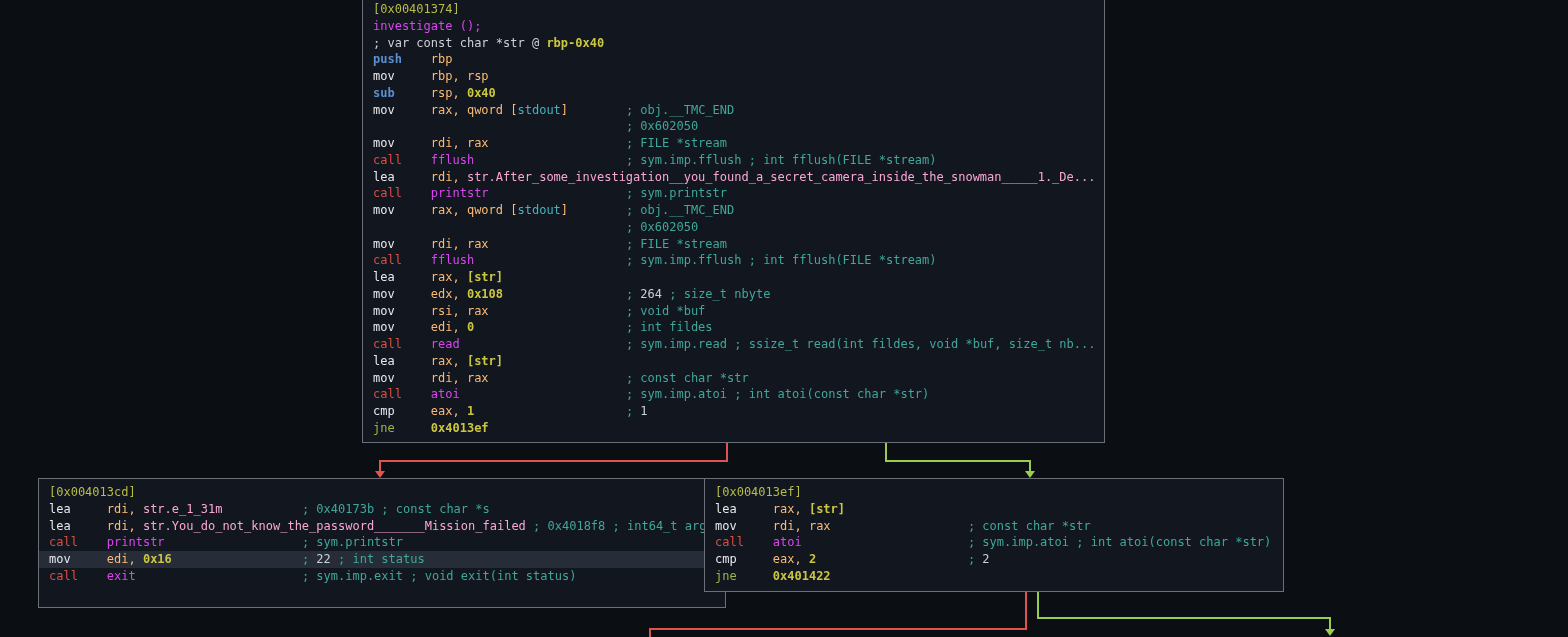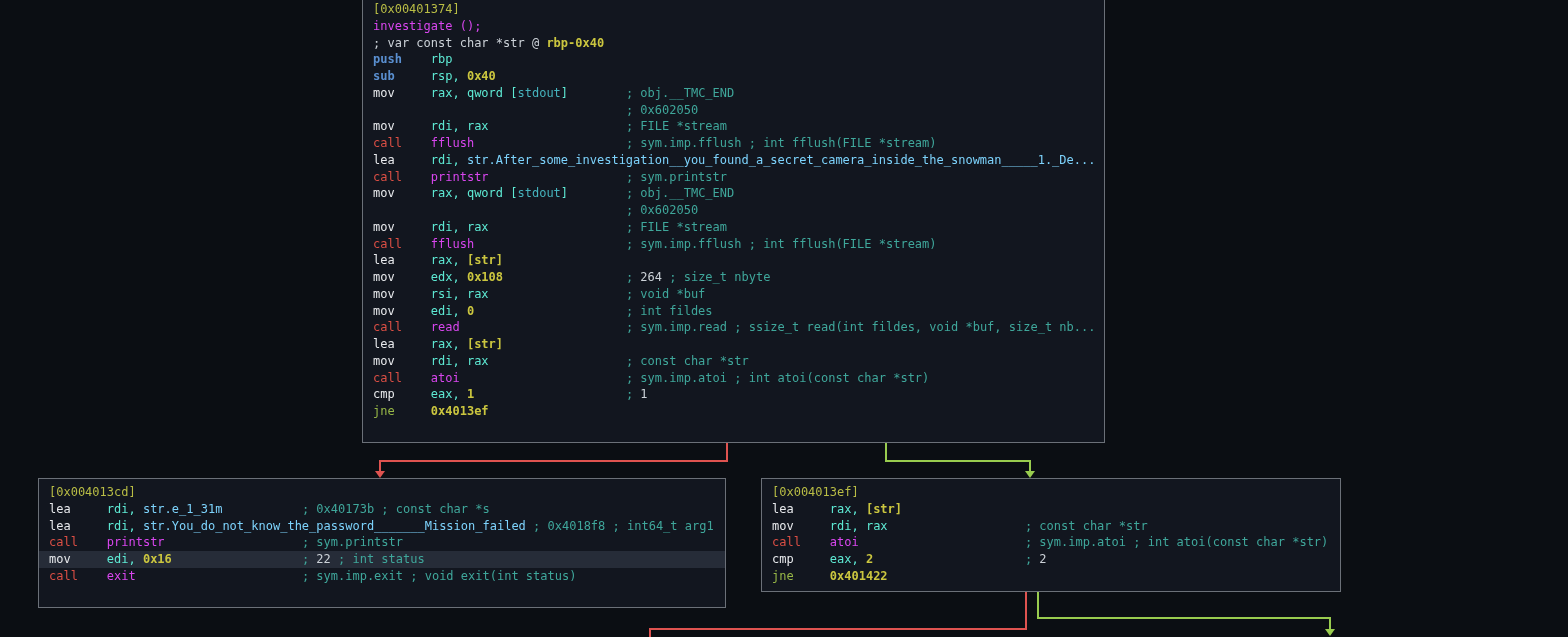--- a/index.html
+++ b/index.html
@@ -10,25 +10,25 @@
     position:absolute;box-sizing:border-box;
     background:#12161f;border:1px solid #6b7078;
     padding:5px 10px;overflow:hidden;pointer-events:auto;
     font-family:"DejaVu Sans Mono","Liberation Mono",monospace;
     font-size:12px;color:#c6ccd4;
   }
   .line{height:16.75px;line-height:16.75px;white-space:pre;}
   .line.hl{background:#262c38;margin-left:-10px;margin-right:-10px;padding-left:10px;}
   .tk-hdr{color:#b9bd45;}
   .tk-fn{color:#d946ef;}
-  .tk-str{color:#7dd3fc;}
+  .tk-str{color:#f9a8d4;}
   .tk-callm{color:#dc4f45;}
   .tk-kwb{color:#5a8fd0;font-weight:bold;}
   .tk-mn{color:#e8eaed;}
-  .tk-reg{color:#5eead4;}
+  .tk-reg{color:#fdba74;}
   .tk-jmp{color:#97b747;}
   .tk-com{color:#3fa79b;}
   .tk-comw{color:#ccd2d8;}
   .tk-num{color:#cbc63f;font-weight:bold;}
   .tk-flg{color:#45b3bd;}
   .tk-pad{color:#c6ccd4;}
 </style>
 </head>
 <body>
 
@@ -41,20 +41,21 @@
       <polyline points="1026,591 1026,629 650,629 650,638" fill="none" stroke="#df5350" stroke-width="2" shape-rendering="crispEdges"></polyline>
       <polyline points="1038,591 1038,618 1330,618 1330,629" fill="none" stroke="#99cc4f" stroke-width="2" shape-rendering="crispEdges"></polyline>
       <polygon points="1325,629 1335,629 1330,636" fill="#99cc4f"></polygon>
     </svg>
   <div class="blocks">
       <div class="block" style="left: 362px; top: -5px; width: 743px; height: 448px;">
         <div class="line"><span class="tk-hdr">[0x00401374]</span></div>
         <div class="line"><span class="tk-fn">investigate ();</span></div>
         <div class="line"><span class="tk-comw">; var const char *str @ </span><span class="tk-num">rbp-0x40</span></div>
         <div class="line"><span class="tk-kwb">push    </span><span class="tk-reg">rbp</span></div>
+        <div class="line"><span class="tk-mn">mov     </span><span class="tk-reg">rbp, rsp</span></div>
         <div class="line"><span class="tk-kwb">sub     </span><span class="tk-reg">rsp, </span><span class="tk-num">0x40</span></div>
         <div class="line"><span class="tk-mn">mov     </span><span class="tk-reg">rax, qword [</span><span class="tk-flg">stdout</span><span class="tk-reg">]</span><span class="tk-pad">        </span><span class="tk-com">; obj.__TMC_END</span></div>
         <div class="line"><span class="tk-pad">                                   </span><span class="tk-com">; 0x602050</span></div>
         <div class="line"><span class="tk-mn">mov     </span><span class="tk-reg">rdi, rax</span><span class="tk-pad">                   </span><span class="tk-com">; FILE *stream</span></div>
         <div class="line"><span class="tk-callm">call    </span><span class="tk-fn">fflush</span><span class="tk-pad">                     </span><span class="tk-com">; sym.imp.fflush ; int fflush(FILE *stream)</span></div>
         <div class="line"><span class="tk-mn">lea     </span><span class="tk-reg">rdi, </span><span class="tk-str">str.After_some_investigation__you_found_a_secret_camera_inside_the_snowman_____1._De...</span></div>
         <div class="line"><span class="tk-callm">call    </span><span class="tk-fn">printstr</span><span class="tk-pad">                   </span><span class="tk-com">; sym.printstr</span></div>
         <div class="line"><span class="tk-mn">mov     </span><span class="tk-reg">rax, qword [</span><span class="tk-flg">stdout</span><span class="tk-reg">]</span><span class="tk-pad">        </span><span class="tk-com">; obj.__TMC_END</span></div>
         <div class="line"><span class="tk-pad">                                   </span><span class="tk-com">; 0x602050</span></div>
         <div class="line"><span class="tk-mn">mov     </span><span class="tk-reg">rdi, rax</span><span class="tk-pad">                   </span><span class="tk-com">; FILE *stream</span></div>
@@ -71,21 +72,21 @@
         <div class="line"><span class="tk-jmp">jne     </span><span class="tk-num">0x4013ef</span></div>
       </div>
       <div class="block" style="left: 38px; top: 478px; width: 688px; height: 130px;">
         <div class="line"><span class="tk-hdr">[0x004013cd]</span></div>
         <div class="line"><span class="tk-mn">lea     </span><span class="tk-reg">rdi, </span><span class="tk-str">str.e_1_31m</span><span class="tk-pad">           </span><span class="tk-com">; 0x40173b ; const char *s</span></div>
         <div class="line"><span class="tk-mn">lea     </span><span class="tk-reg">rdi, </span><span class="tk-str">str.You_do_not_know_the_password_______Mission_failed</span><span class="tk-pad"> </span><span class="tk-com">; 0x4018f8 ; int64_t arg1</span></div>
         <div class="line"><span class="tk-callm">call    </span><span class="tk-fn">printstr</span><span class="tk-pad">                   </span><span class="tk-com">; sym.printstr</span></div>
         <div class="line hl"><span class="tk-mn">mov     </span><span class="tk-reg">edi, </span><span class="tk-num">0x16</span><span class="tk-pad">                  </span><span class="tk-com">; </span><span class="tk-comw">22</span><span class="tk-com"> ; int status</span></div>
         <div class="line"><span class="tk-callm">call    </span><span class="tk-fn">exit</span><span class="tk-pad">                       </span><span class="tk-com">; sym.imp.exit ; void exit(int status)</span></div>
       </div>
-      <div class="block" style="left: 761px; top: 478px; width: 580px; height: 114px;">
+      <div class="block" style="left: 704px; top: 478px; width: 580px; height: 114px;">
         <div class="line"><span class="tk-hdr">[0x004013ef]</span></div>
         <div class="line"><span class="tk-mn">lea     </span><span class="tk-reg">rax, </span><span class="tk-num">[str]</span></div>
         <div class="line"><span class="tk-mn">mov     </span><span class="tk-reg">rdi, rax</span><span class="tk-pad">                   </span><span class="tk-com">; const char *str</span></div>
         <div class="line"><span class="tk-callm">call    </span><span class="tk-fn">atoi</span><span class="tk-pad">                       </span><span class="tk-com">; sym.imp.atoi ; int atoi(const char *str)</span></div>
         <div class="line"><span class="tk-mn">cmp     </span><span class="tk-reg">eax, </span><span class="tk-num">2</span><span class="tk-pad">                     </span><span class="tk-com">; </span><span class="tk-comw">2</span></div>
         <div class="line"><span class="tk-jmp">jne     </span><span class="tk-num">0x401422</span></div>
       </div>
     </div>
 </div>
 

